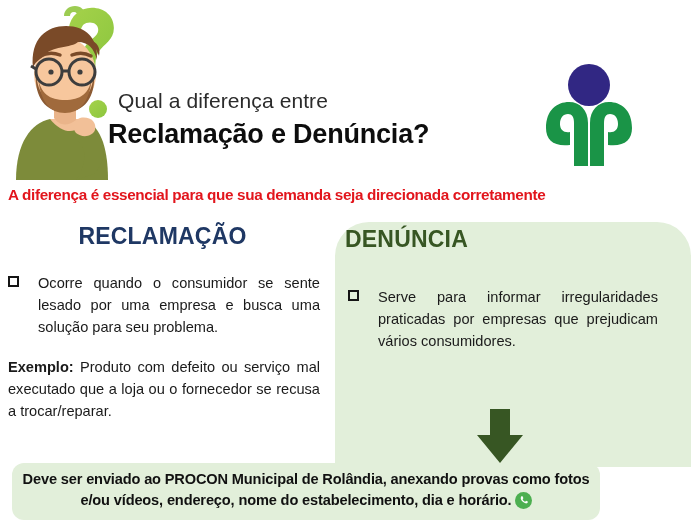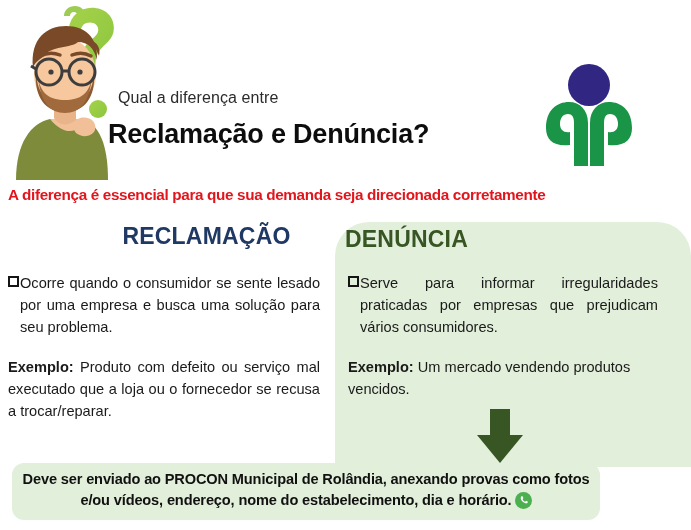--- a/index.html
+++ b/index.html
@@ -10,21 +10,21 @@
   }
   #page{position:absolute;inset:0;background:#fff;}
 
   
   .illus{position:absolute;left:2px;top:2px;width:132px;height:178px;}
   .illus svg{display:block;}
 
   
   .hdr-sub{
     position:absolute;left:118px;top:89px;
-    font-size:16px;color:#2b2b2b;font-weight:400;letter-spacing:.1px;
+    font-size:21px;color:#2b2b2b;font-weight:400;letter-spacing:.1px;
     white-space:nowrap;
   }
   .hdr-main{
     position:absolute;left:108px;top:119px;
     font-size:27px;font-weight:bold;color:#0d0d0d;letter-spacing:-.2px;
     white-space:nowrap;
   }
 
   
   .logo{position:absolute;left:538px;top:62px;width:102px;height:104px;}
@@ -39,33 +39,33 @@
 
   
   .panel-green{
     position:absolute;left:335px;top:222px;width:356px;height:245px;
     background:#e2efda;border-radius:34px 34px 0 0;
   }
 
   
   .h-left{
     position:absolute;left:0;top:223px;width:325px;text-align:center;
-    font-size:23px;font-weight:bold;color:#1f3864;letter-spacing:.2px;padding-left:44px;
+    font-size:23px;font-weight:bold;color:#1f3864;letter-spacing:.2px;
   }
   .h-right{
     position:absolute;left:345px;top:226px;width:330px;text-align:left;
     font-size:23px;font-weight:bold;color:#375623;letter-spacing:.2px;
   }
 
   
   .col{position:absolute;font-size:14.6px;line-height:1.52;color:#1a1a1a;}
   .col-left{left:8px;top:272px;width:312px;}
-  .col-right{left:348px;top:272px;width:310px;}
+  .col-right{left:348px;top:286px;width:310px;}
 
-  .bullet-row{display:flex;align-items:flex-start;gap:1px;}
+  .bullet-row{display:flex;align-items:flex-start;gap:19px;}
   .sqbullet{
     flex:0 0 auto;display:inline-block;width:11px;height:11px;
     border:2.4px solid #151515;margin-top:4px;box-sizing:border-box;
   }
   .bullet-text{flex:1 1 auto;text-align:justify;}
   .exemplo{margin-top:17px;text-align:justify;}
   .exemplo.right{text-align:left;}
   .exemplo b{font-weight:bold;}
 
   
@@ -164,21 +164,20 @@
       <span class="bullet-text">Ocorre quando o consumidor se sente lesado por uma empresa e busca uma solução para seu problema.</span>
     </div>
     <div class="exemplo"><b>Exemplo:</b><span> Produto com defeito ou serviço mal executado que a loja ou o fornecedor se recusa a trocar/reparar.</span></div>
   </div>
 
   <div class="col col-right">
     <div class="bullet-row">
       <span class="sqbullet"></span>
       <span class="bullet-text">Serve para informar irregularidades praticadas por empresas que prejudicam vários consumidores.</span>
     </div>
-    <div class="exemplo right"><b>Exemplo:</b><span> Um mercado vendendo produtos vencidos.</span></div>
   </div>
 
   <div class="arrow">
     <svg width="64" height="54" viewBox="0 0 64 54" xmlns="http://www.w3.org/2000/svg">
       <path d="M22 0 h20 v26 h13 L32 54 L9 26 h13 Z" fill="#375623"></path>
     </svg>
   </div>
 
   <div class="bottombar">
     <div class="bottom-text"><span>Deve ser enviado ao PROCON Municipal de Rolândia, anexando provas como fotos e/ou vídeos, endereço, nome do estabelecimento, dia e horário.</span><span class="wa"><svg width="17" height="17" viewBox="0 0 17 17" xmlns="http://www.w3.org/2000/svg">

